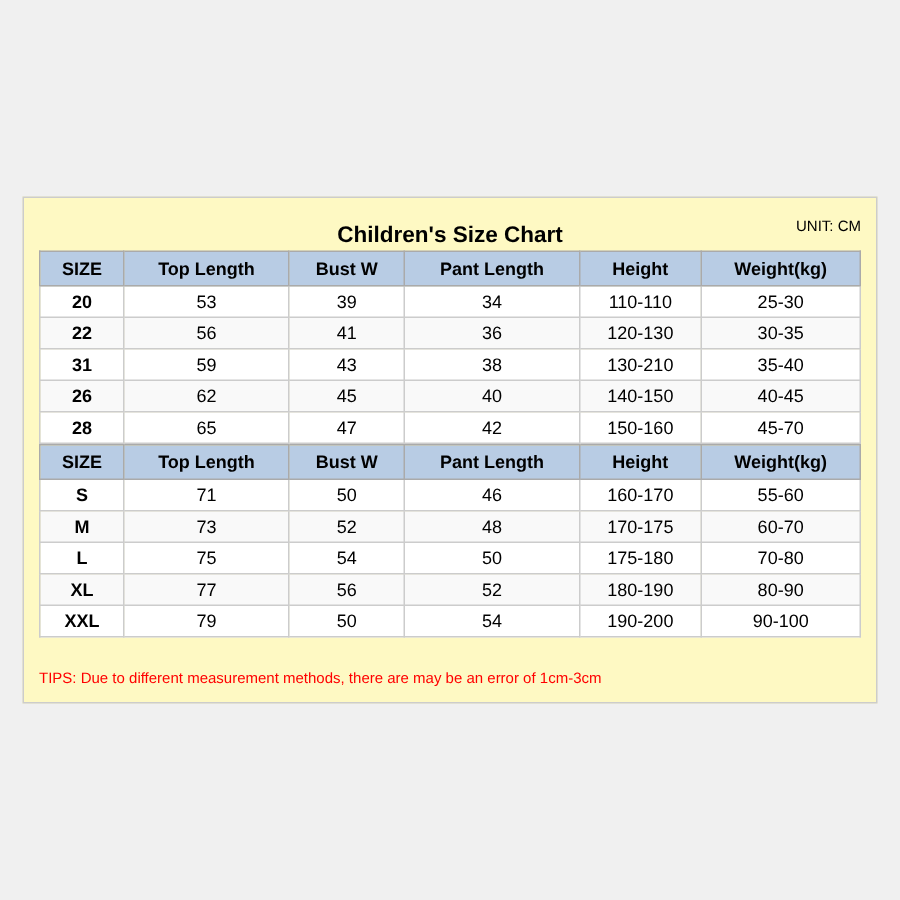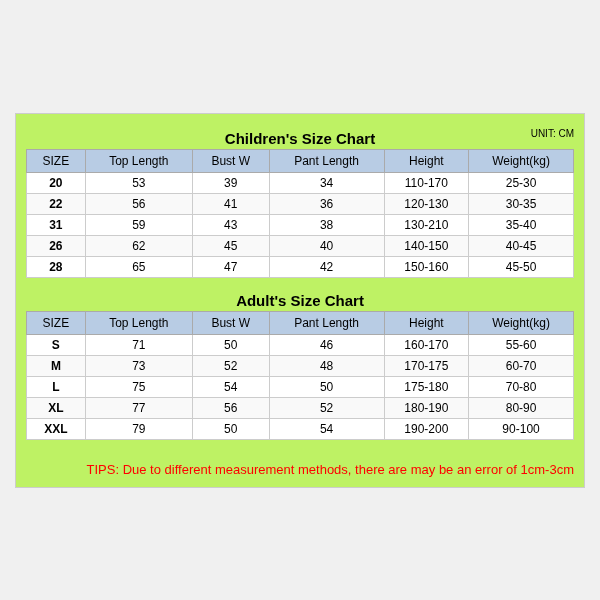--- a/index.html
+++ b/index.html
@@ -6,21 +6,21 @@
     body {
       background: #f0f0f0;
       display: flex;
       justify-content: center;
       align-items: center;
       width: 600px;
       height: 600px;
       font-family: Arial, sans-serif;
     }
     .chart-container {
-      background: #bef264;
+      background: #fef9c3;
       border: 1px solid #ccc;
       width: 570px;
       padding: 10px;
     }
     .section-title {
       text-align: center;
       font-size: 15px;
       font-weight: bold;
       padding: 6px 0 2px 0;
       position: relative;
@@ -35,39 +35,39 @@
     table {
       width: 100%;
       border-collapse: collapse;
       font-size: 12px;
     }
     th {
       background-color: #b8cce4;
       border: 1px solid #aaa;
       padding: 4px 6px;
       text-align: center;
-      font-weight: normal;
+      font-weight: bold;
     }
     td {
       border: 1px solid #ccc;
       padding: 3px 6px;
       text-align: center;
     }
     tr:nth-child(even) td {
       background-color: #f9f9f9;
     }
     tr:nth-child(odd) td {
       background-color: #ffffff;
     }
     td.size-col {
       font-weight: bold;
     }
     .tips {
-      text-align: right;
-      font-size: 13px;
+      text-align: left;
+      font-size: 10px;
       color: red;
       margin-top: 22px;
     }
     .adult-title {
       margin-top: 8px;
     }
   </style>
 </head>
 <body>
 
@@ -87,21 +87,21 @@
         <th>Height</th>
         <th>Weight(kg)</th>
       </tr>
     </thead>
     <tbody id="children-tbody">
         <tr>
           <td class="size-col">20</td>
           <td>53</td>
           <td>39</td>
           <td>34</td>
-          <td>110-170</td>
+          <td>110-110</td>
           <td>25-30</td>
         </tr>
         <tr>
           <td class="size-col">22</td>
           <td>56</td>
           <td>41</td>
           <td>36</td>
           <td>120-130</td>
           <td>30-35</td>
         </tr>
@@ -120,28 +120,25 @@
           <td>40</td>
           <td>140-150</td>
           <td>40-45</td>
         </tr>
         <tr>
           <td class="size-col">28</td>
           <td>65</td>
           <td>47</td>
           <td>42</td>
           <td>150-160</td>
-          <td>45-50</td>
+          <td>45-70</td>
         </tr>
       </tbody>
   </table>
 
-  <div class="section-title adult-title">
-    <span>Adult's Size Chart</span>
-  </div>
   <table>
     <thead>
       <tr>
         <th>SIZE</th>
         <th>Top Length</th>
         <th>Bust W</th>
         <th>Pant Length</th>
         <th>Height</th>
         <th>Weight(kg)</th>
       </tr>

